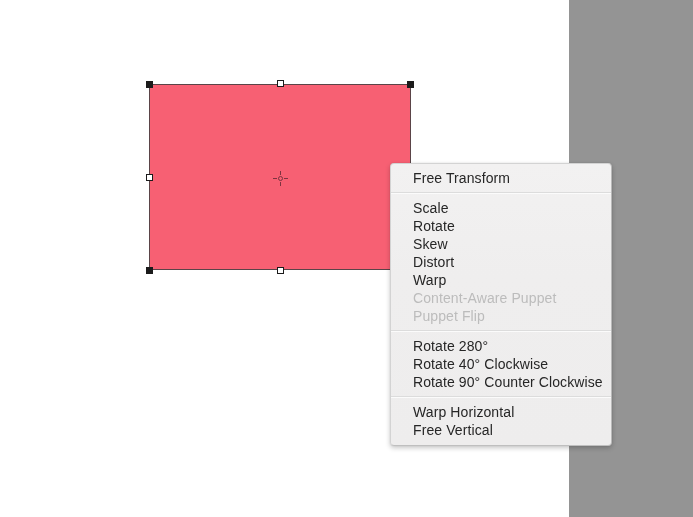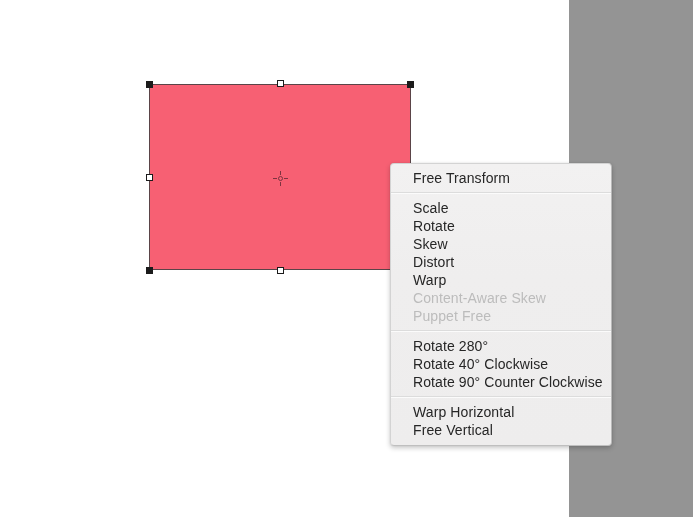--- a/index.html
+++ b/index.html
@@ -185,22 +185,22 @@
     </div>
 
     <div class="menu-separator"></div>
 
     <div class="menu-group">
       <div class="menu-item">Scale</div>
       <div class="menu-item">Rotate</div>
       <div class="menu-item">Skew</div>
       <div class="menu-item">Distort</div>
       <div class="menu-item">Warp</div>
-      <div class="menu-item disabled">Content-Aware Skew</div>
-      <div class="menu-item disabled">Puppet Free</div>
+      <div class="menu-item disabled">Content-Aware Puppet</div>
+      <div class="menu-item disabled">Puppet Flip</div>
     </div>
 
     <div class="menu-separator"></div>
 
     <div class="menu-group">
       <div class="menu-item">Rotate 280°</div>
       <div class="menu-item">Rotate 40° Clockwise</div>
       <div class="menu-item">Rotate 90° Counter Clockwise</div>
     </div>
 

